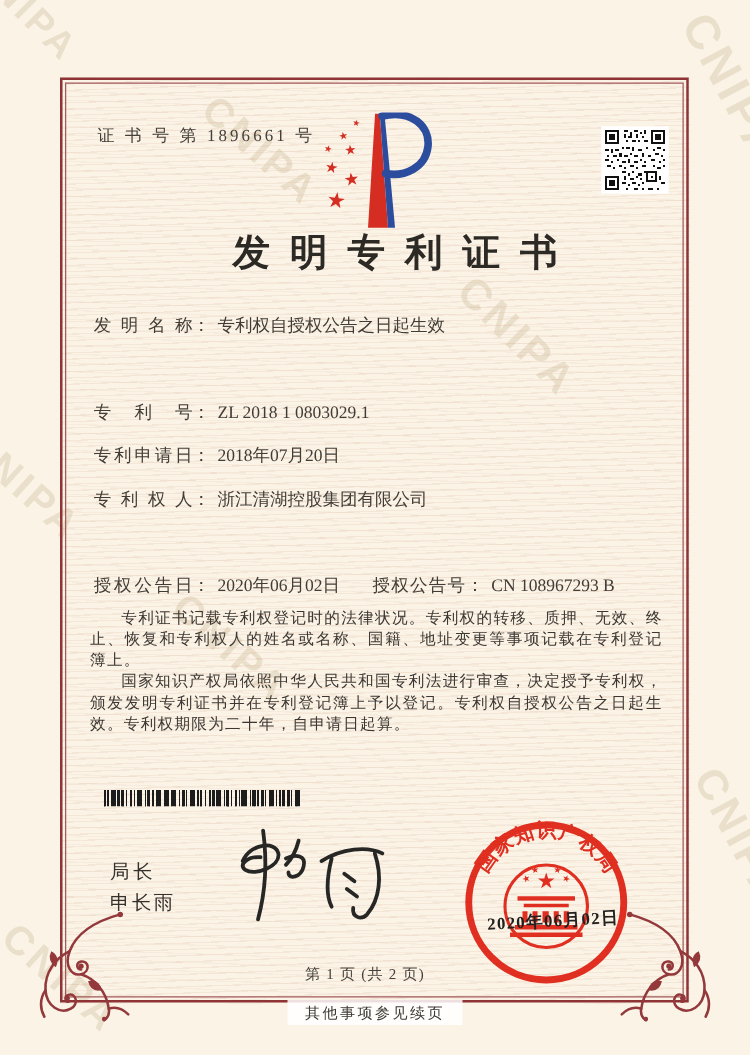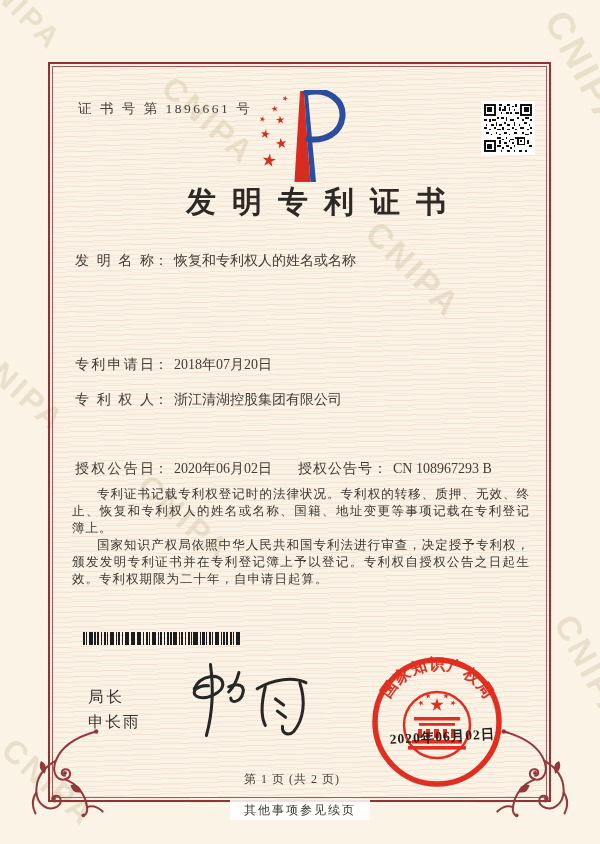--- a/index.html
+++ b/index.html
@@ -158,21 +158,24 @@
         <path fill-rule="evenodd" d="M20,20h5v5h-5z M21,21v3h3v-3z"></path>
           <rect x="22" y="22" width="1" height="1"></rect>
         <path d="M9,0h2v1h-2z M12,1h1v2h-1z M14,0h2v1h-2z M17,1h1v1h-1z M19,0h1v2h-1z M9,2h1v2h-1z M11,3h2v1h-2z M15,2h1v2h-1z M18,3h1v1h-1z M10,5h1v1h-1z M13,5h2v1h-2z M16,5h1v1h-1z M19,5h2v1h-2z M8,8h1v1h-1z M10,8h2v1h-2z M0,9h2v1h-2z M3,9h1v2h-1z M5,9h2v1h-2z M13,8h1v2h-1z M16,9h2v1h-2z M20,8h1v1h-1z M23,9h1v1h-1z M25,8h2v1h-2z M28,9h1v1h-1z M1,12h1v1h-1z M4,12h2v1h-2z M7,11h1v2h-1z M9,12h2v1h-2z M12,11h1v1h-1z M14,12h2v1h-2z M18,11h1v2h-1z M21,12h1v1h-1z M24,11h2v1h-2z M27,12h1v1h-1z M0,14h2v1h-2z M3,15h1v1h-1z M6,14h1v1h-1z M8,15h2v1h-2z M11,14h1v2h-1z M14,15h2v1h-2z M17,14h1v1h-1z M19,15h1v1h-1z M22,14h2v1h-2z M26,15h1v1h-1z M28,14h1v1h-1z M1,17h2v1h-2z M4,18h1v1h-1z M7,17h1v1h-1z M9,18h1v1h-1z M12,17h2v1h-2z M15,18h1v1h-1z M18,17h2v1h-2z M23,17h1v1h-1z M25,18h2v1h-2z M28,17h1v1h-1z M8,20h2v1h-2z M11,21h1v1h-1z M13,20h1v1h-1z M16,21h2v1h-2z M19,20h1v1h-1z M9,22h1v2h-1z M12,23h2v1h-2z M15,22h1v1h-1z M17,23h1v1h-1z M26,22h1v2h-1z M8,25h2v1h-2z M11,26h1v1h-1z M13,25h2v1h-2z M16,26h1v1h-1z M18,25h1v1h-1z M27,25h2v1h-2z M10,28h1v1h-1z M14,28h2v1h-2z M18,28h1v1h-1z M21,28h2v1h-2z M25,28h1v1h-1z"></path>
       </g>
     </svg>
   </div>
 
   <div class="title">发明专利证书</div>
 
   <div class="field-row r1">
-    <span class="f-label">发明名称</span><span class="f-colon">：</span><span class="f-value">恢复和专利权人的姓名或名称</span>
+    <span class="f-label">发明名称</span><span class="f-colon">：</span><span class="f-value">专利权自授权公告之日起生效</span>
+  </div>
+  <div class="field-row r3">
+    <span class="f-label">专利号</span><span class="f-colon">：</span><span class="f-value">ZL 2018 1 0803029.1</span>
   </div>
   <div class="field-row r4">
     <span class="f-label">专利申请日</span><span class="f-colon">：</span><span class="f-value">2018年07月20日</span>
   </div>
   <div class="field-row r5">
     <span class="f-label">专利权人</span><span class="f-colon">：</span><span class="f-value">浙江清湖控股集团有限公司</span>
   </div>
   <div class="field-row r7">
     <span class="f-label">授权公告日</span><span class="f-colon">：</span><span class="f-value">2020年06月02日</span><span class="f-label2">授权公告号</span><span class="f-colon">：</span><span class="f-value">CN 108967293 B</span>
   </div>

